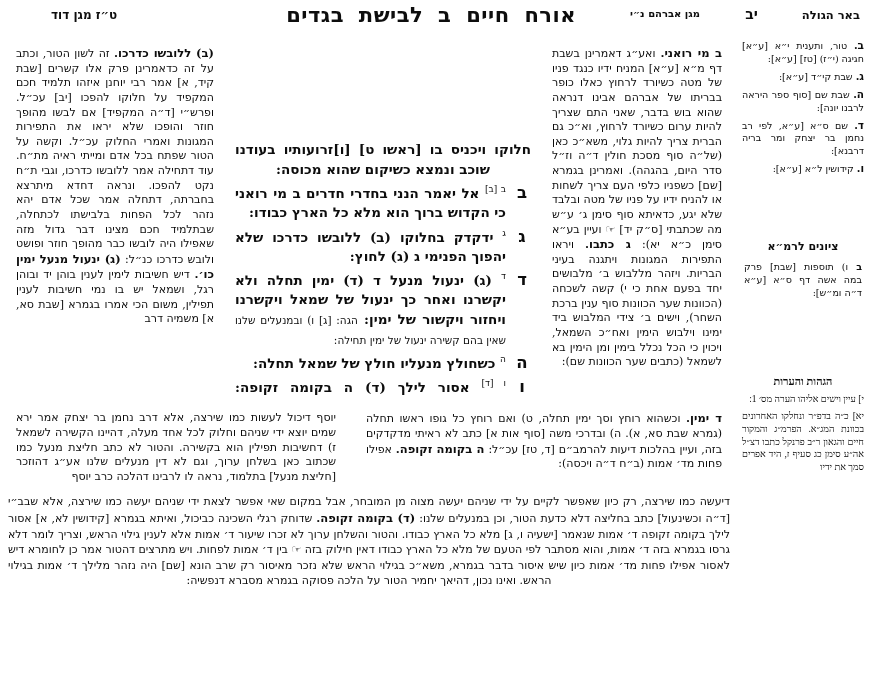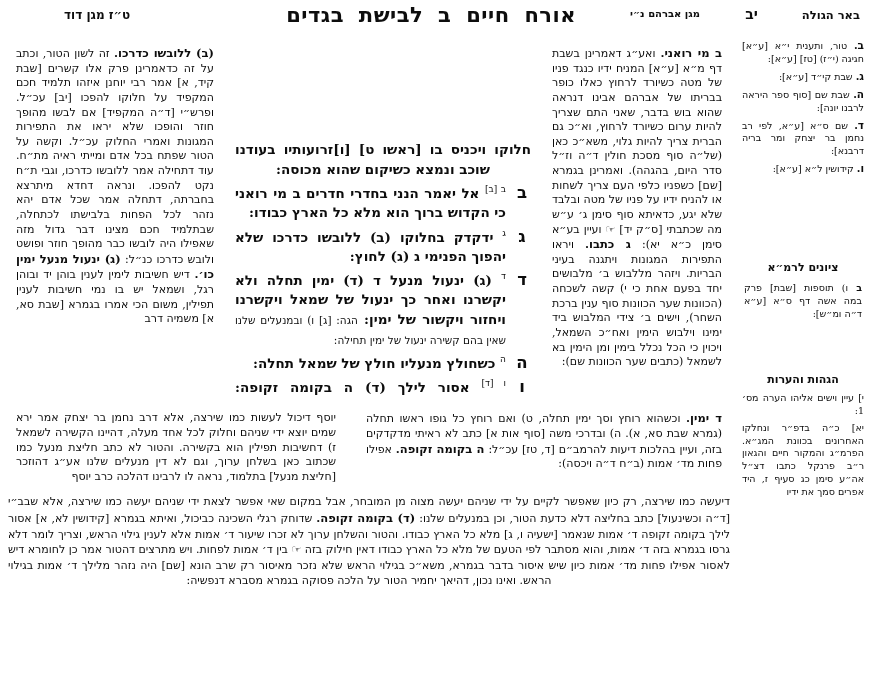--- a/index.html
+++ b/index.html
@@ -13,31 +13,31 @@
     overflow:hidden;
     box-sizing:border-box;
   }
   
   .hdr{position:relative;height:34px;}
   .hdr span{position:absolute;top:8px;white-space:nowrap;font-weight:bold;}
   .hdr-right{right:16px;font-size:11.5px;}
   .hdr-pagenum{right:118px;font-size:14px;top:6px !important;}
   .hdr-ma{right:176px;font-size:10px;}
   .hdr-title{right:300px;font-size:21px;top:2px !important;word-spacing:7px;letter-spacing:.5px;}
-  .hdr-left{left:64px;font-size:12px;}
+  .hdr-left{left:51px;font-size:12px;}
   
   .bodywrap{display:flex;flex-direction:row;padding:4px 12px 0 8px;gap:12px;box-sizing:border-box;}
   
   .rail{width:122px;flex:none;font-size:9.5px;line-height:1.36;text-align:justify;}
   .rail h3{margin:0 0 4px 0;font-size:11px;text-align:center;font-weight:bold;}
   .bh-item{margin:0 0 3px 0;}
   .bh-item .lead{font-size:10.5px;}
-  .tziyunim{margin-top:85px;}
+  .tziyunim{margin-top:64px;}
   .tziyunim p{margin:6px 2px 0 2px;}
-  .hagahot{margin-top:52px;}
+  .hagahot{margin-top:74px;font-family:Liberation Serif, serif;}
   .hagahot p{margin:4px 0 3px 0;}
   
   .main{flex:1;min-width:0;}
   .row-top{display:flex;flex-direction:row;gap:13px;align-items:flex-start;}
   .col-ma{width:186px;flex:none;}
   .col-sa{width:296px;flex:none;padding-top:102px;box-sizing:border-box;}
   .col-taz{flex:1;min-width:0;}
   .comm{margin:8px;font-size:11px;line-height:1.33;text-align:justify;}
   .comm b{font-size:11.5px;}
   

